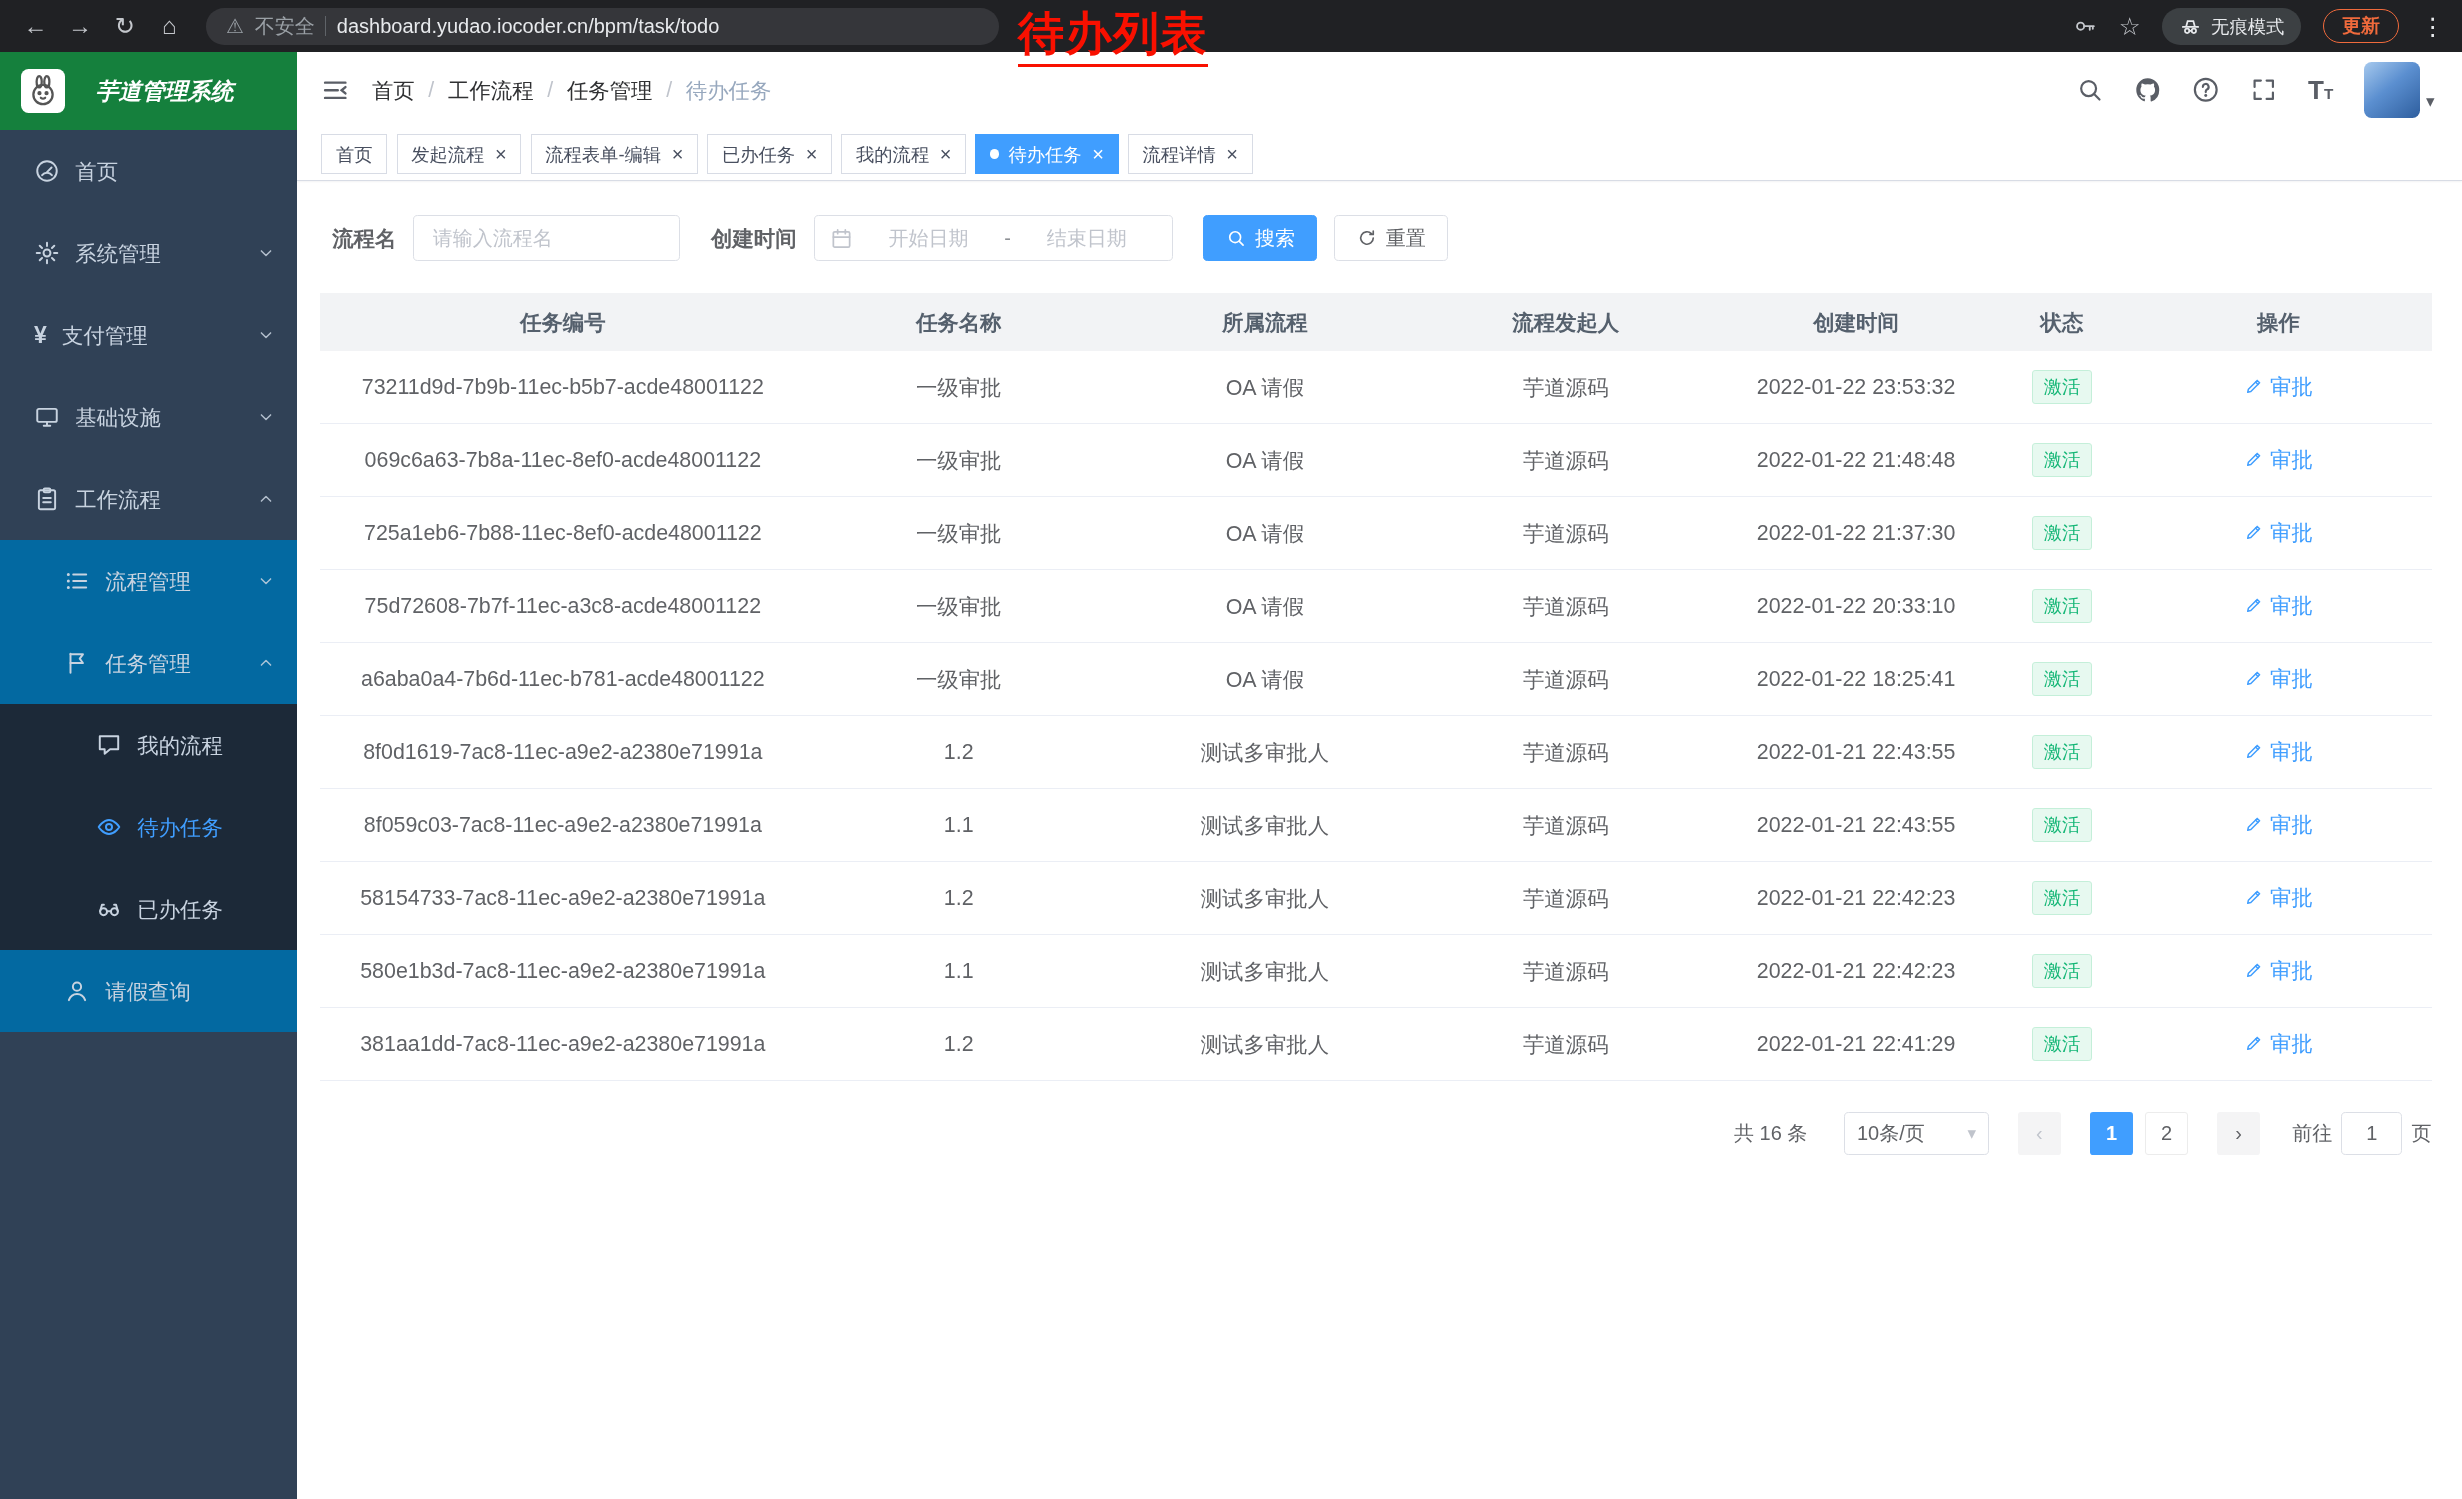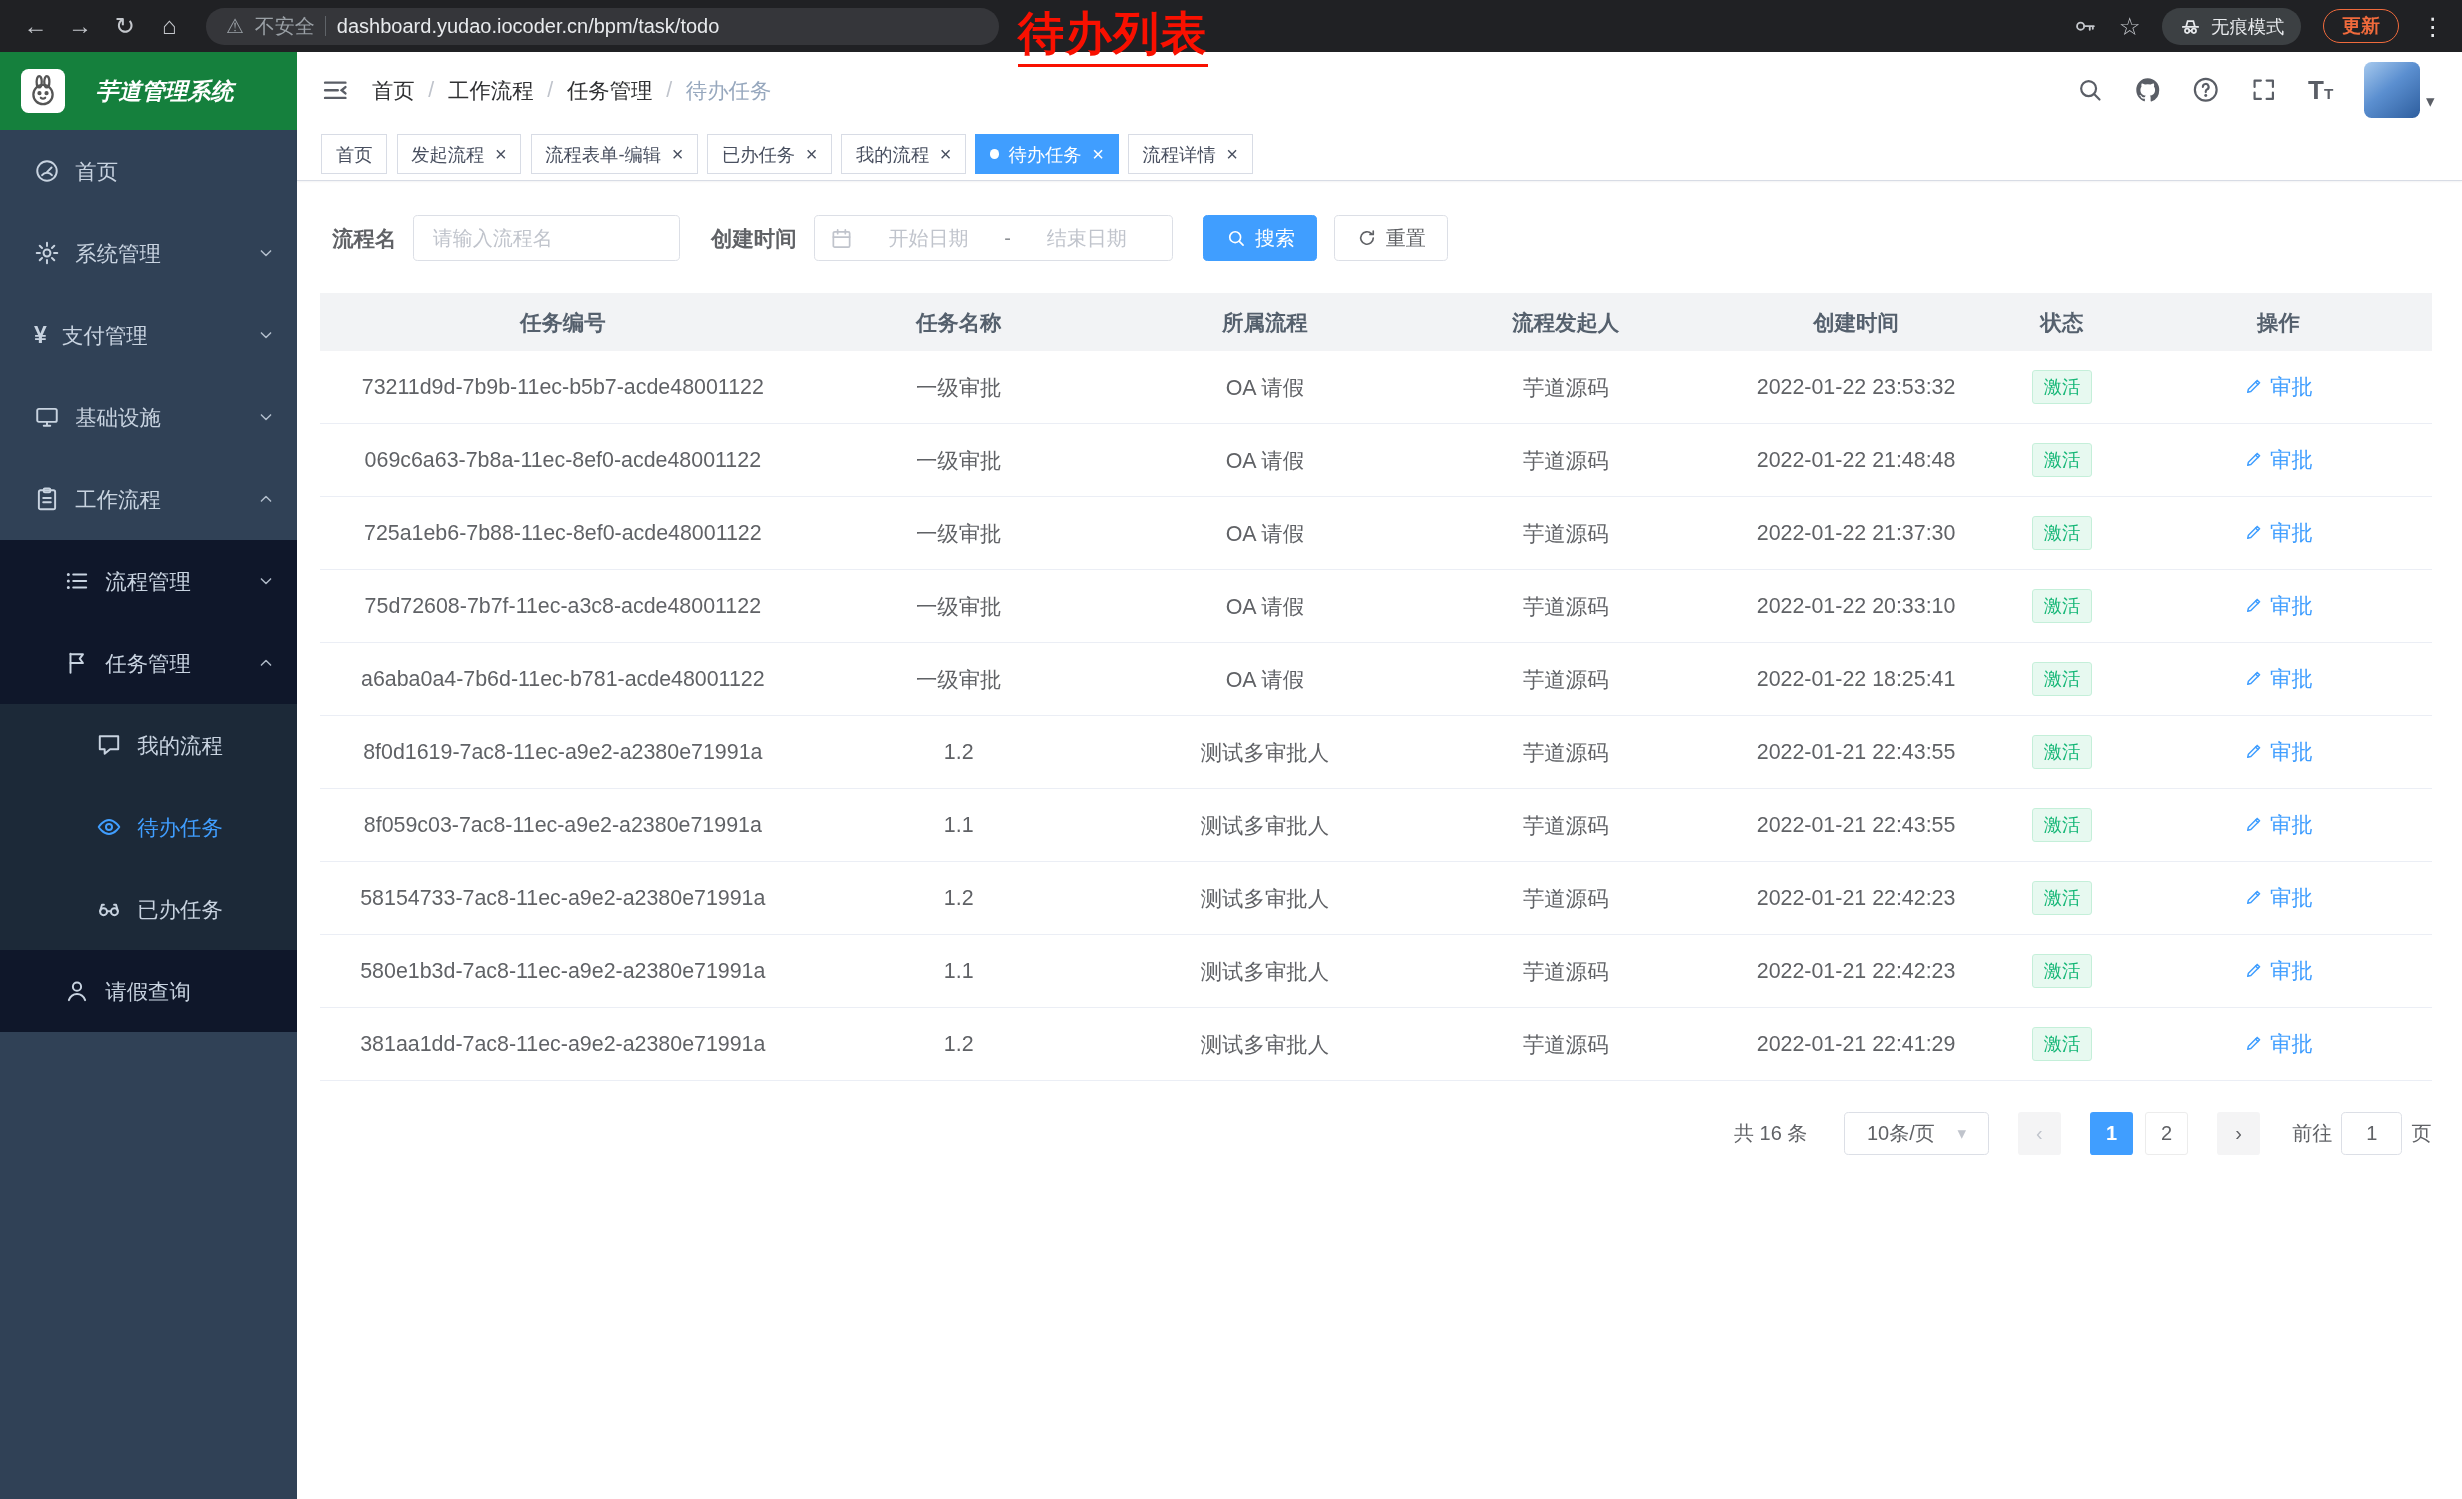--- a/index.html
+++ b/index.html
@@ -32,21 +32,21 @@
   
   .app { flex: 1; display: flex; min-height: 0; }
   .sidebar { width: 297px; flex: 0 0 auto; background: #304156; display: flex; flex-direction: column; overflow: hidden; }
   .logo-row { height: 78px; flex: 0 0 auto; display: flex; align-items: center; gap: 30px; padding: 0 21.4px; background: #15803d; font-style: italic; }
   .logo-badge { width: 44px; height: 44px; border-radius: 7.6px; background: #fff; display: flex; align-items: center; justify-content: center; }
   .logo-title { color: #fff; font-size: 23px; font-weight: 700; white-space: nowrap; }
   .menu { flex: 1; }
   .menu-item { height: 82px; display: flex; align-items: center; gap: 15.3px; padding: 0 21.4px 0 34px; color: #c8d3e0; font-size: 21.4px; cursor: pointer; white-space: nowrap; }
   .menu-item .mi svg, .menu-item .mi { color: inherit; }
   .menu-item .mi svg { width: 26px; height: 26px; }
-  .lvl1 { padding-left: 64px; background: #0f172a; }
+  .lvl1 { padding-left: 64px; background: #0369a1; }
   .lvl2 { padding-left: 96px; background: #1c2938; }
   .menu-item.active { color: #409eff; }
   .chev { margin-left: auto; display: flex; opacity: .85; }
   .chev svg { width: 20px; height: 20px; }
   .chev.up svg { transform: rotate(180deg); }
   .yen { font-size: 23px; font-weight: 700; font-style: normal; }
 
   .main { flex: 1; display: flex; flex-direction: column; min-width: 0; background: #fff; }
 
   
@@ -89,21 +89,21 @@
   .trow { display: flex; align-items: center; height: 73px; border-bottom: 0.8px solid #ebeef5; color: #606266; }
   .cell { text-align: center; font-size: 21.4px; overflow: hidden; white-space: nowrap; text-overflow: ellipsis; padding: 0 4.6px; }
   .c1 { width: 23%; } .c2 { width: 14.5%; } .c3 { width: 14.5%; } .c4 { width: 14%; }
   .c5 { width: 13.5%; } .c6 { width: 6%; } .c7 { width: 14.5%; }
   .tag-success { display: inline-block; background: #e7f9f0; border: 0.8px solid #c4efd9; color: #16b777; font-size: 18.3px; padding: 5.3px 10.7px; border-radius: 3.1px; line-height: 1.2; }
   .alink { display: inline-flex; align-items: center; gap: 6.1px; color: #409eff; background: none; border: none; font-size: 21.4px; cursor: pointer; }
   .alink svg { width: 20px; height: 20px; }
 
   .pager { display: flex; align-items: center; justify-content: flex-end; gap: 29px; margin-top: 30.5px; font-size: 20px; color: #606266; }
   .pg-total { margin-right: 7.6px; }
-  .pg-select { width: 145px; height: 43px; border: 0.8px solid #dcdfe6; border-radius: 4.6px; display: flex; align-items: center; justify-content: space-between; padding: 0 22px; cursor: pointer; background: #fff; }
+  .pg-select { width: 145px; height: 43px; border: 0.8px solid #dcdfe6; border-radius: 4.6px; display: flex; align-items: center; justify-content: space-between; padding: 0 12px; cursor: pointer; background: #fff; }
   .pg-caret { color: #c0c4cc; font-size: 17px; }
   .pg-btn { min-width: 43px; height: 43px; border: none; border-radius: 3.1px; background: #f4f4f5; color: #606266; font-size: 20px; display: flex; align-items: center; justify-content: center; cursor: pointer; }
   .pg-btn.disabled { color: #c0c4cc; }
   .pg-num.active { background: #409eff; color: #fff; font-weight: 700; }
   .pg-num.plain { background: #fff; border: 0.8px solid #ececec; }
   .goto { display: flex; align-items: center; gap: 9.2px; margin-left: 3px; }
   .goto-input { width: 61px; height: 43px; border: 0.8px solid #dcdfe6; border-radius: 4.6px; text-align: center; font-size: 20px; color: #606266; outline: none; }
   #pages { display: flex; gap: 12.2px; }
 </style>
 </head>

